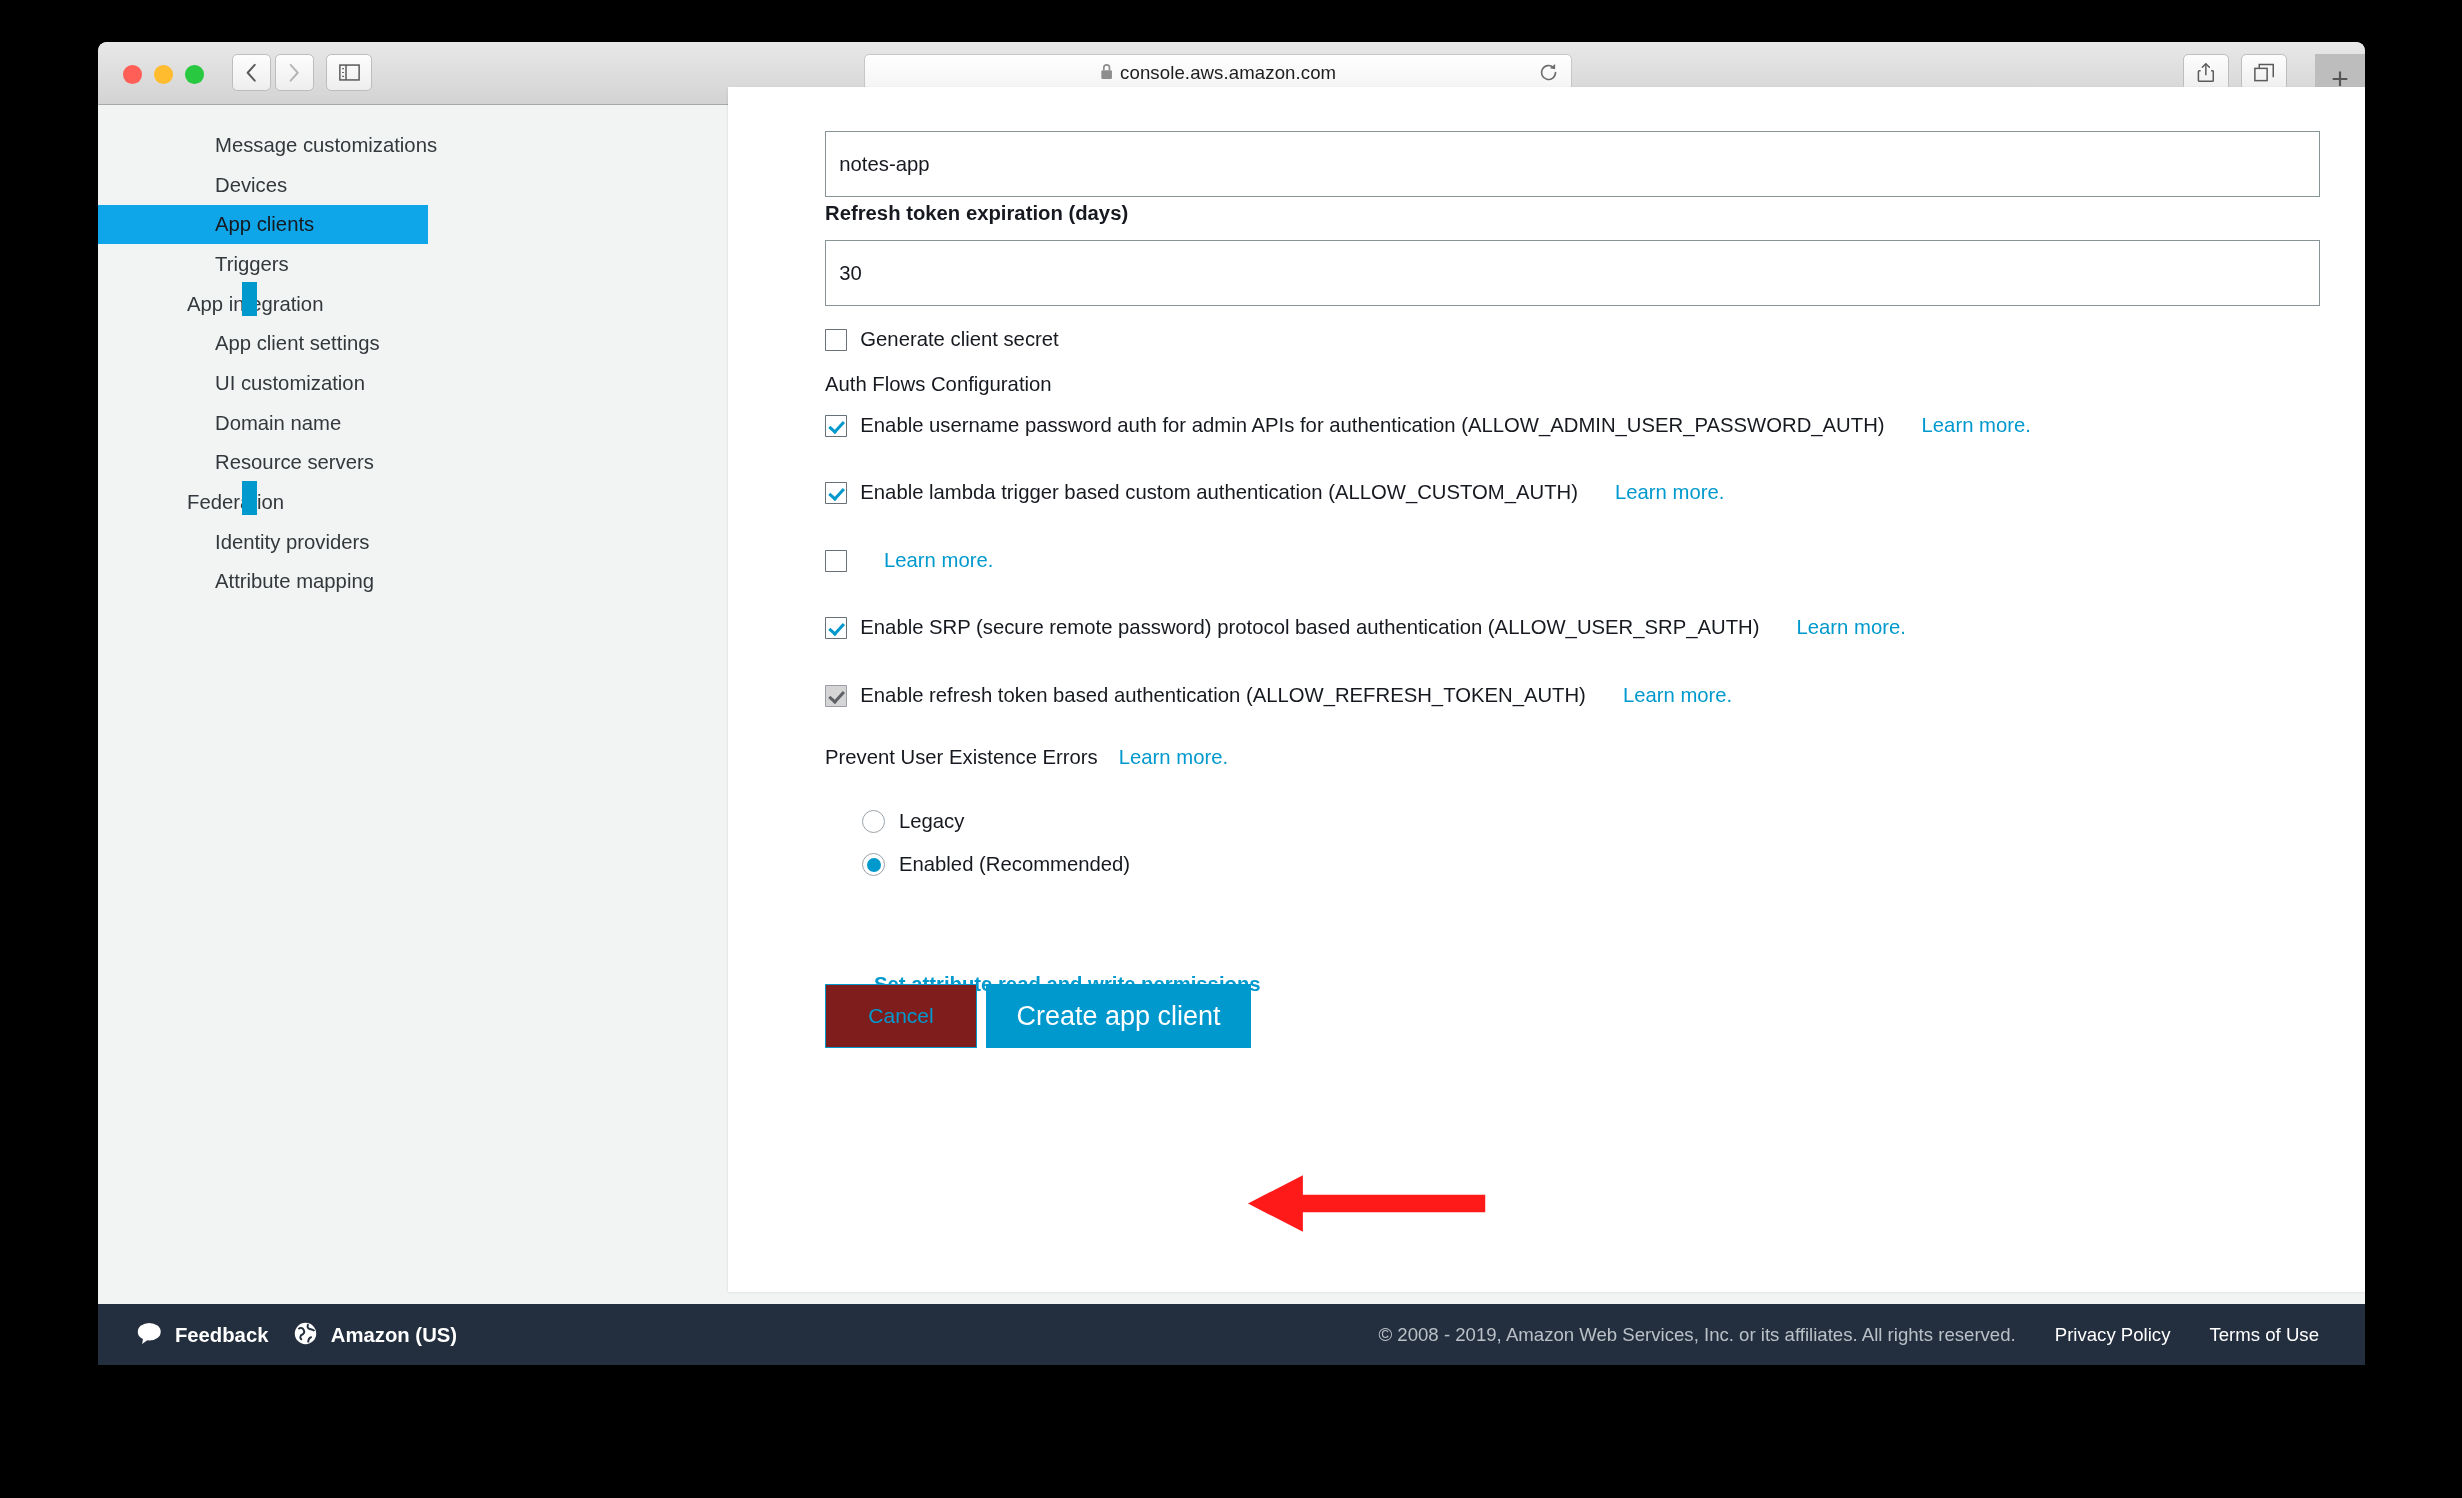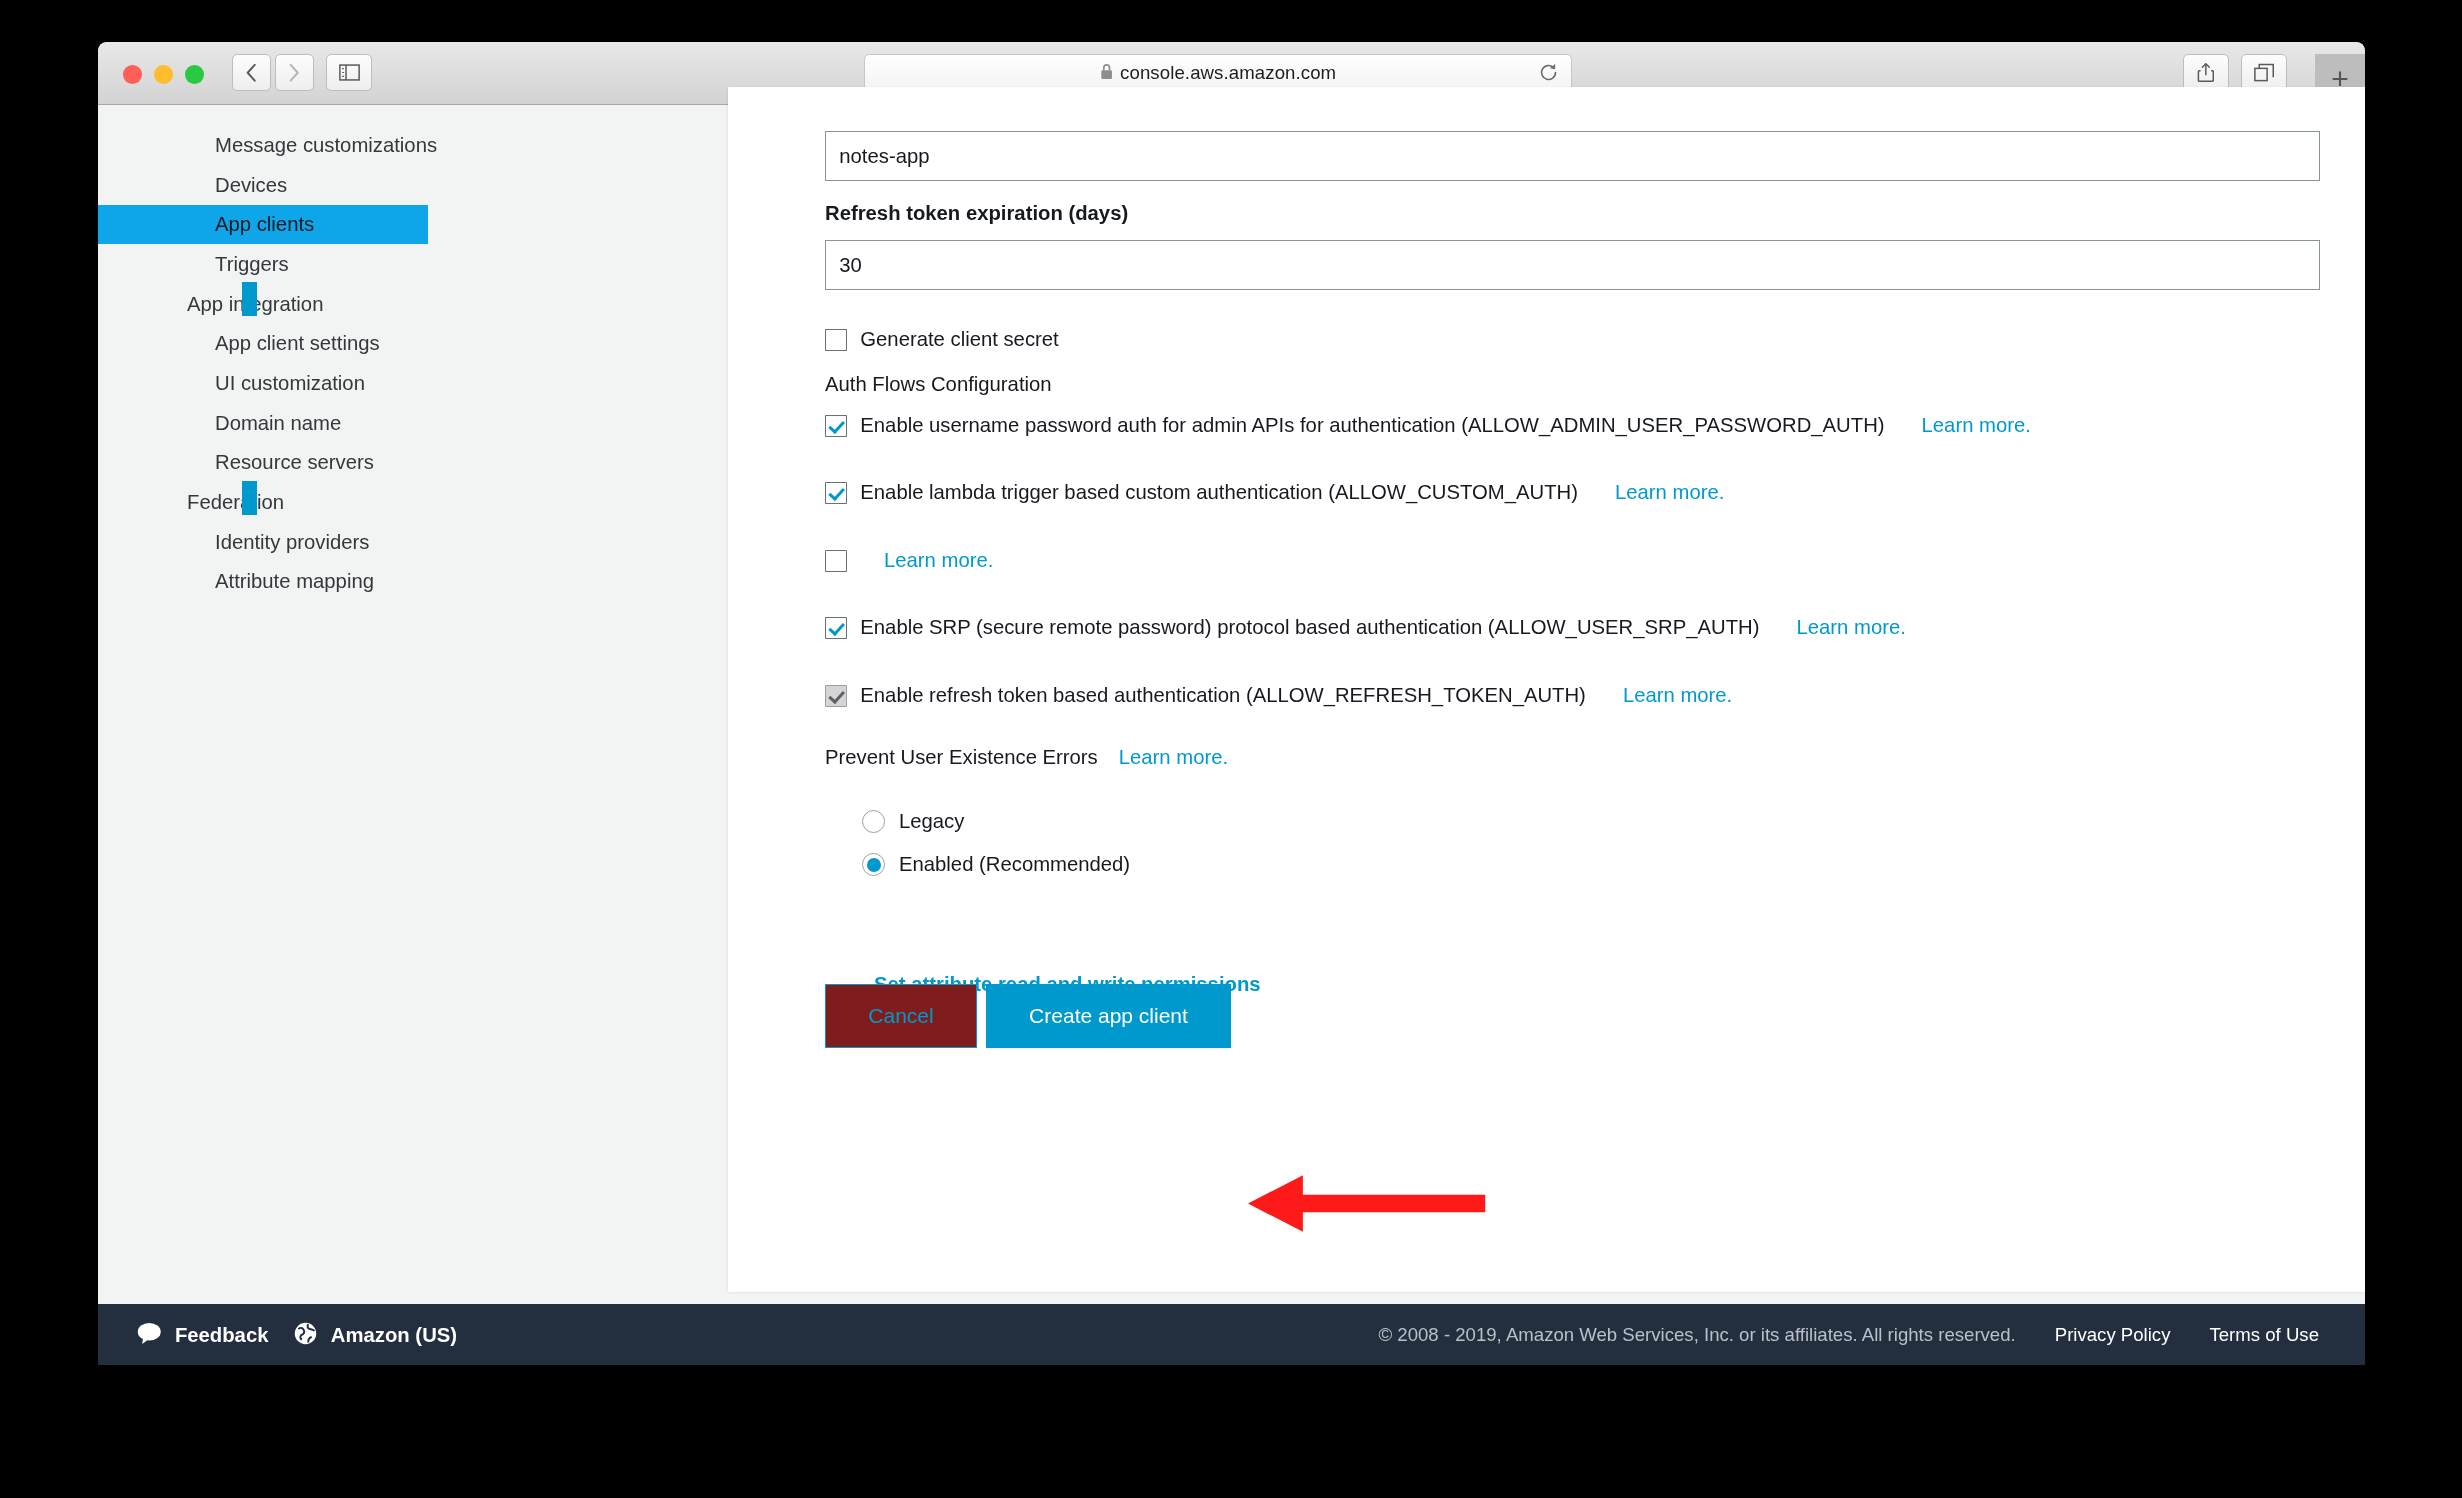--- a/index.html
+++ b/index.html
@@ -163,21 +163,21 @@
     width: 1645px;
     height: 1205px;
     background: #ffffff;
     box-shadow: 0 0.9px 2.7px rgba(0,0,0,0.12);
   }
 
   .field-input {
     position: absolute;
     left: 97px;
     width: 1495px;
-    height: 50px;
+    height: 66px;
     border: 0.9px solid #879596;
     background: #fff;
     box-sizing: border-box;
     display: flex;
     align-items: center;
     padding-left: 13.3px;
     font-size: 20.3px;
     color: #16191f;
   }
   .field-label {
@@ -279,24 +279,24 @@
     background: #7f1d1d;
     color: #0099cd;
     font-size: 21px;
     display: flex; align-items: center; justify-content: center;
     box-sizing: border-box;
     cursor: pointer;
   }
   #create-button {
     position: absolute;
     left: 258px;
-    width: 245px; height: 64px;
+    width: 265px; height: 64px;
     background: #0099cd;
     color: #ffffff;
-    font-size: 21px;
+    font-size: 27px;
     display: flex; align-items: center; justify-content: center;
     box-sizing: border-box;
     border: none;
     cursor: pointer;
   }
 
   
   #red-arrow {
     position: absolute;
     left: 1150px;

